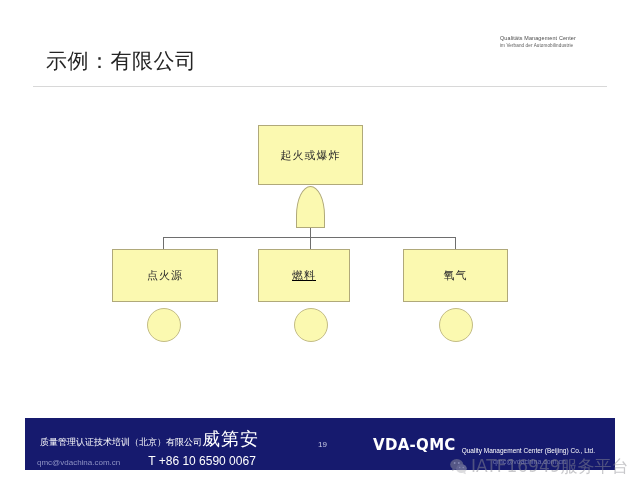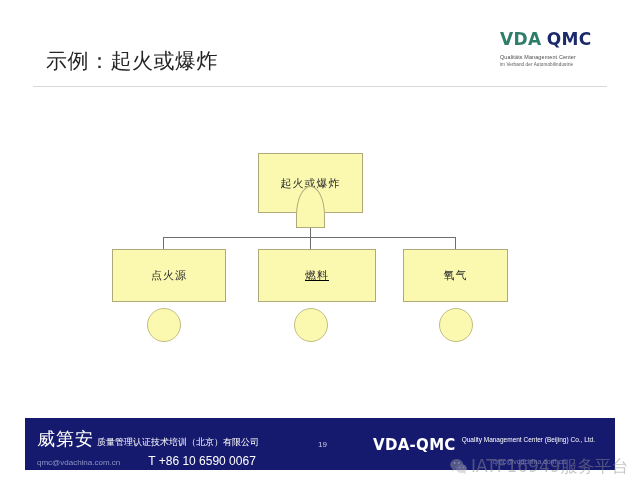--- a/index.html
+++ b/index.html
@@ -188,21 +188,21 @@
     top: 22px;
     font-size: 8px;
     color: #c9cbe4;
     font-family: Liberation Sans, sans-serif;
   }
   #footer-right {
     position: absolute;
     left: 348px;
     top: 18px;
     display: flex;
-    align-items: flex-start;
+    align-items: flex-end;
     white-space: nowrap;
   }
   #footer-vdaqmc {
     font-size: 15px;
     font-weight: bold;
     color: #ffffff;
     font-family: "DejaVu Sans", sans-serif;
     letter-spacing: 0.3px;
   }
   #footer-vdaqmc-sub {
@@ -244,72 +244,69 @@
     font-family: "DejaVu Sans", "Liberation Sans", sans-serif;
     letter-spacing: 0px;
   }
 </style>
 </head>
 <body>
 
 <div id="slide">
 
   <div id="header">
-    <div id="slide-title">示例：起火或爆炸</div>
+    <div id="slide-title">示例：有限公司</div>
 
     <div id="header-rule"></div>
 
     <div id="logo">
-      <div id="logo-wordmark">
-        <span id="logo-vda">VDA</span><span id="logo-qmc">QMC</span>
-      </div>
       <div id="logo-sub1">Qualitäts Management Center</div>
       <div id="logo-sub2">im Verband der Automobilindustrie</div>
     </div>
   </div>
 
   <div id="diagram">
 
-    <div class="ft-box" style="left:258px; top:25px; width:105px; height:60px;margin-top:28px;">
+    <div class="ft-box" style="left:258px; top:25px; width:105px; height:60px;">
       <span class="ft-label">起火或爆炸</span>
     </div>
 
     <div class="ft-gate" style="left:296px; top:86px; width:29px; height:42px;"></div>
 
     <div class="ft-line-v" style="left:310px; top:128px; height:9px;"></div>
 
     <div class="ft-line-h" style="left:163px; top:137px; width:293px;"></div>
 
     <div class="ft-line-v" style="left:163px; top:137px; height:12px;"></div>
     <div class="ft-line-v" style="left:310px; top:137px; height:12px;"></div>
     <div class="ft-line-v" style="left:455px; top:137px; height:12px;"></div>
 
-    <div class="ft-box" style="left:112px; top:149px; width:114px; height:53px;">
+    <div class="ft-box" style="left:112px; top:149px; width:106px; height:53px;">
       <span class="ft-label">点火源</span>
     </div>
     <div class="ft-circle" style="left:147px; top:208px; width:34px; height:34px;"></div>
 
-    <div class="ft-box" style="left:258px; top:149px; width:118px; height:53px;text-decoration:underline;">
+    <div class="ft-box" style="left:258px; top:149px; width:92px; height:53px;text-decoration:underline;">
       <span class="ft-label">燃料</span>
     </div>
     <div class="ft-circle" style="left:294px; top:208px; width:34px; height:34px;"></div>
 
     <div class="ft-box" style="left:403px; top:149px; width:105px; height:53px;">
       <span class="ft-label">氧气</span>
     </div>
     <div class="ft-circle" style="left:439px; top:208px; width:34px; height:34px;"></div>
 
   </div>
 
   <div id="footer">
 
     <div id="footer-left">
       <div id="footer-brand-line">
+        <span id="footer-brand-sub">质量管理认证技术培训（北京）有限公司</span>
         <span id="footer-brand-cn">威第安</span>
-        <span id="footer-brand-sub">质量管理认证技术培训（北京）有限公司</span>
       </div>
       <div id="footer-contact-line">
         <span id="footer-email">qmc@vdachina.com.cn</span>
         <span id="footer-phone">T +86 10 6590 0067</span>
       </div>
     </div>
 
     <div id="footer-pagenum">19</div>
 
     <div id="footer-right">

